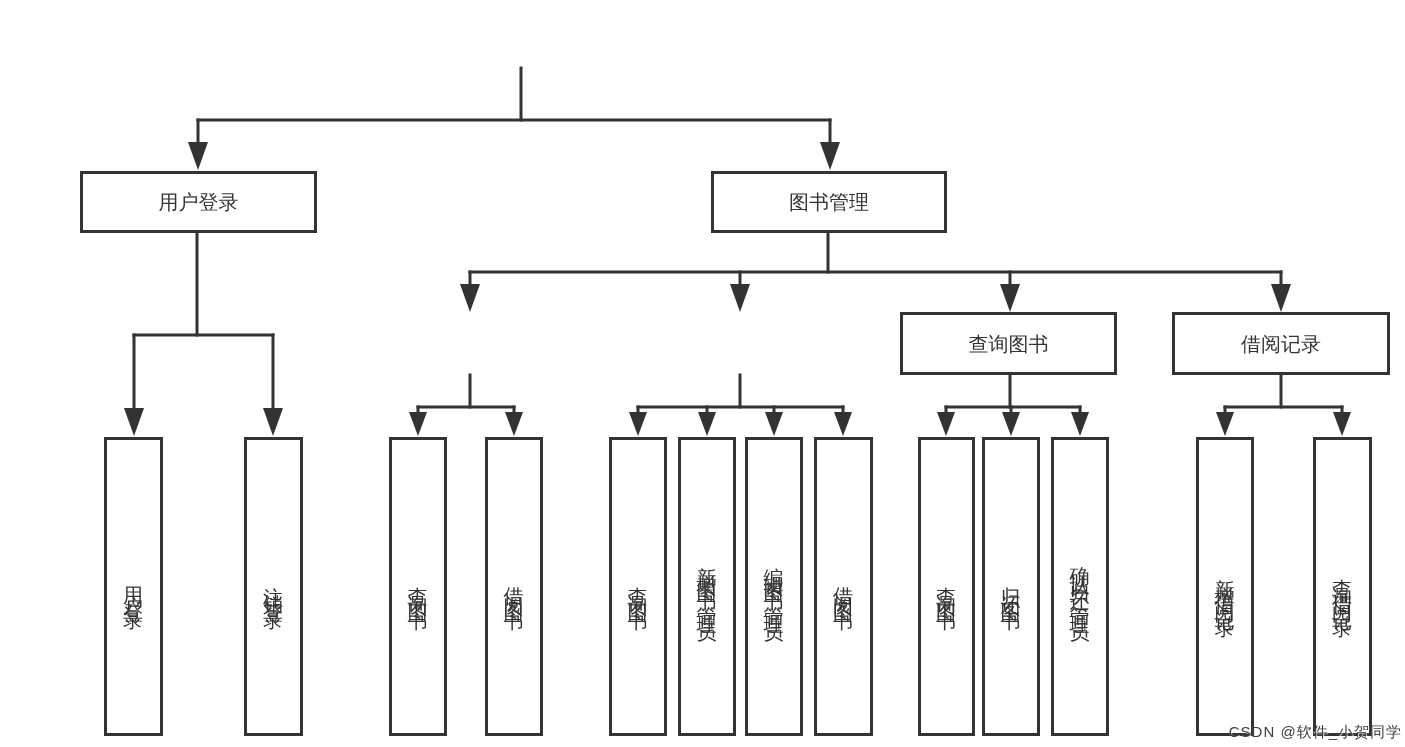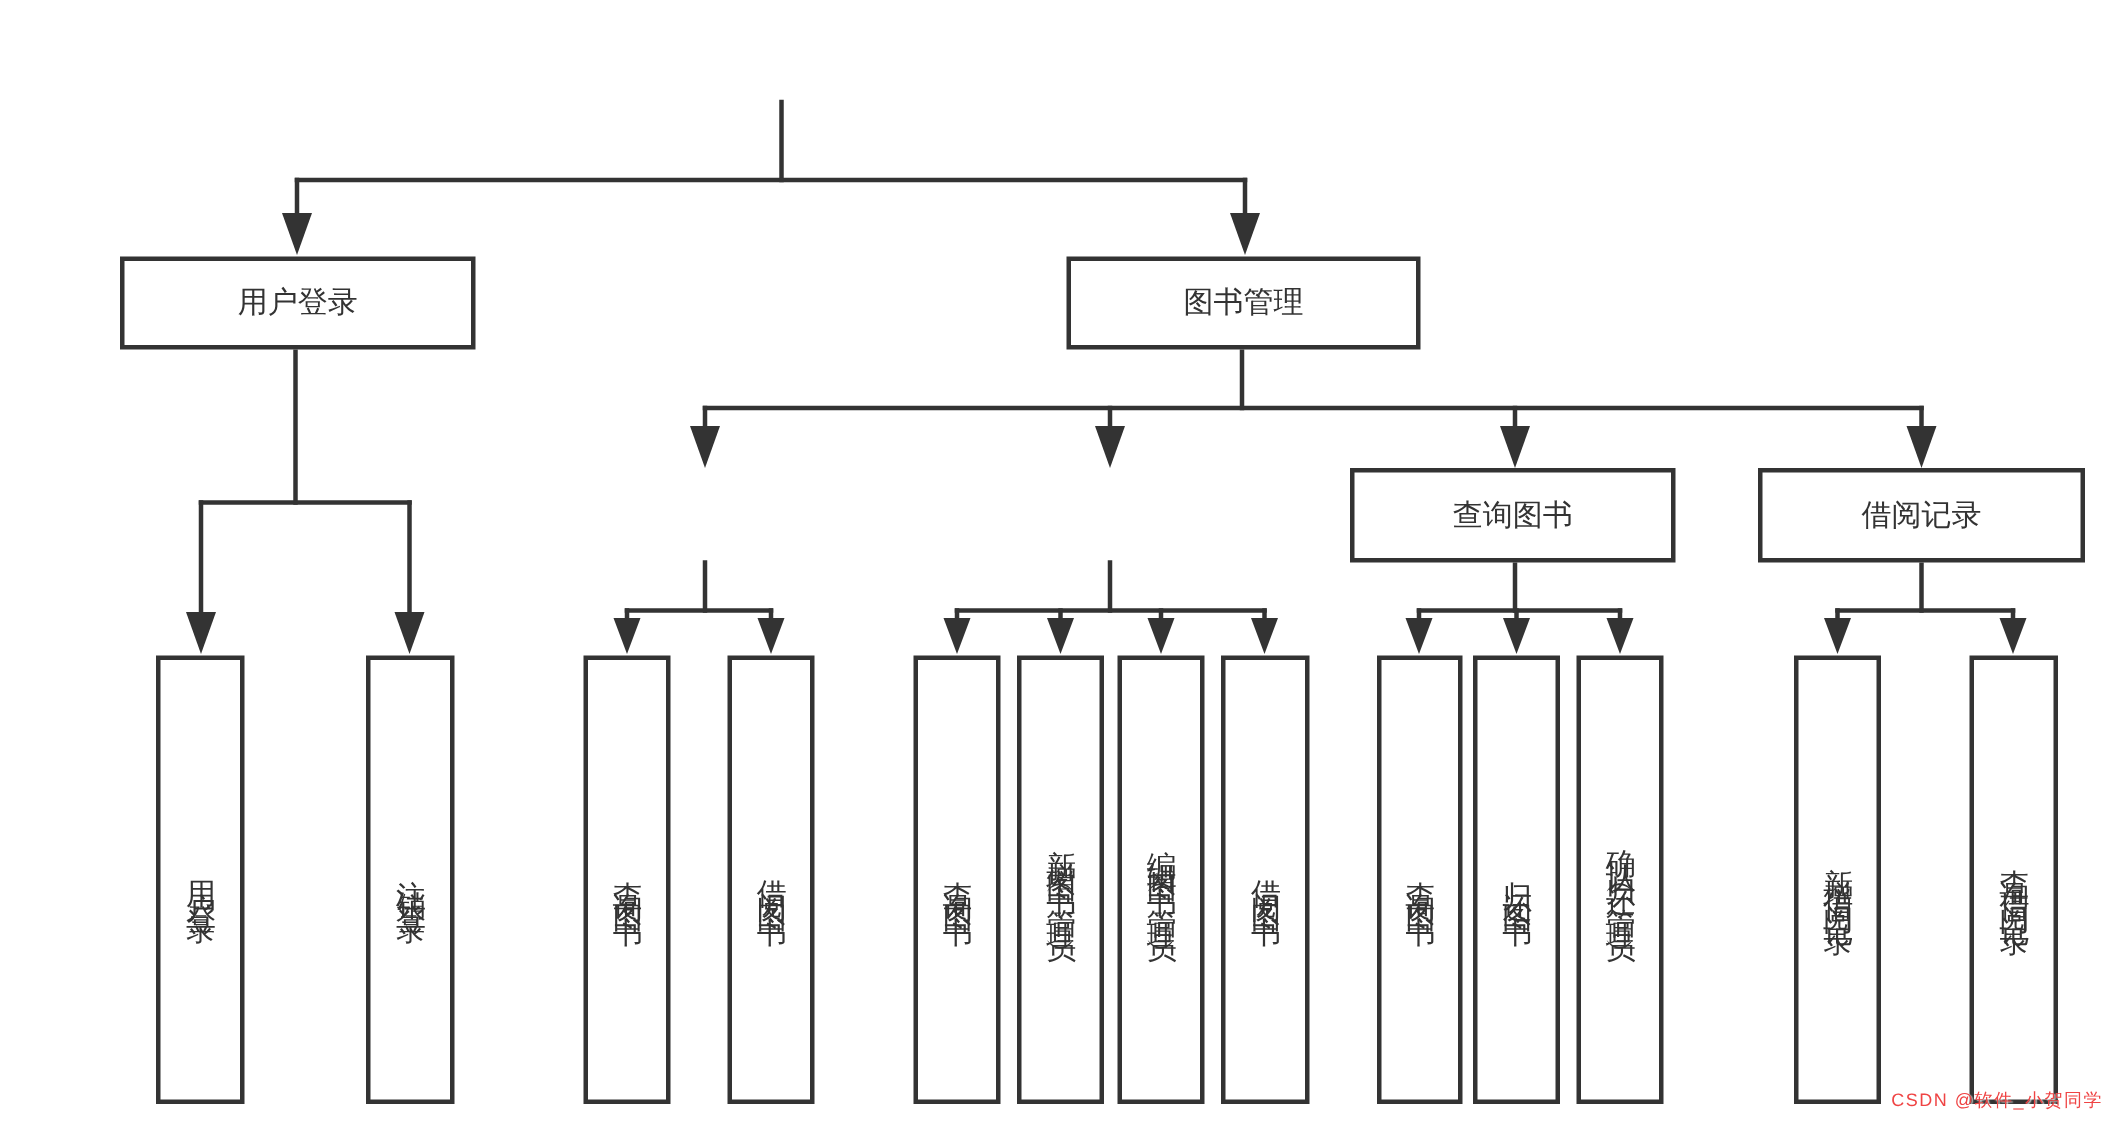--- a/index.html
+++ b/index.html
@@ -37,22 +37,22 @@
     writing-mode: vertical-rl;
     text-orientation: mixed;
     letter-spacing: 8px;
     font-size: 20px;
   }
   .watermark {
     position: absolute;
     right: 3px;
     bottom: 5px;
     z-index: 3;
-    font-size: 12px;
-    color: #ef4444;
+    font-size: 15px;
+    color: #404040;
     letter-spacing: 1px;
     text-shadow: 1px 1px 1px rgba(255,255,255,0.9);
     white-space: nowrap;
   }
 </style>
 </head>
 <body>
 
 <div class="canvas">
 

